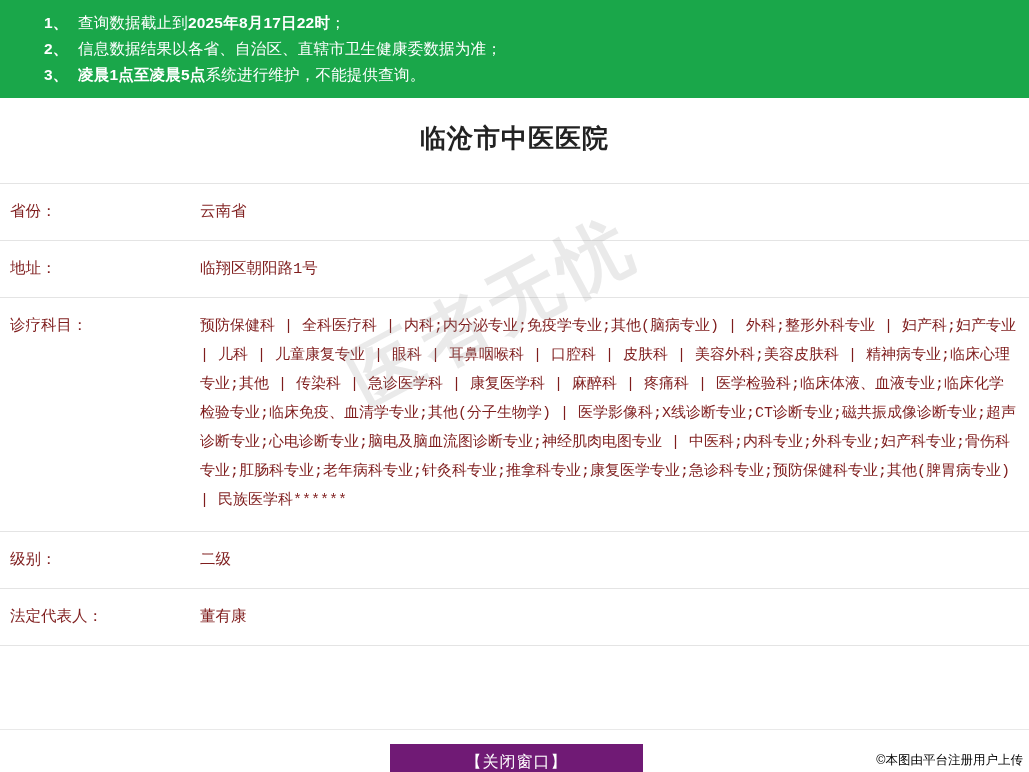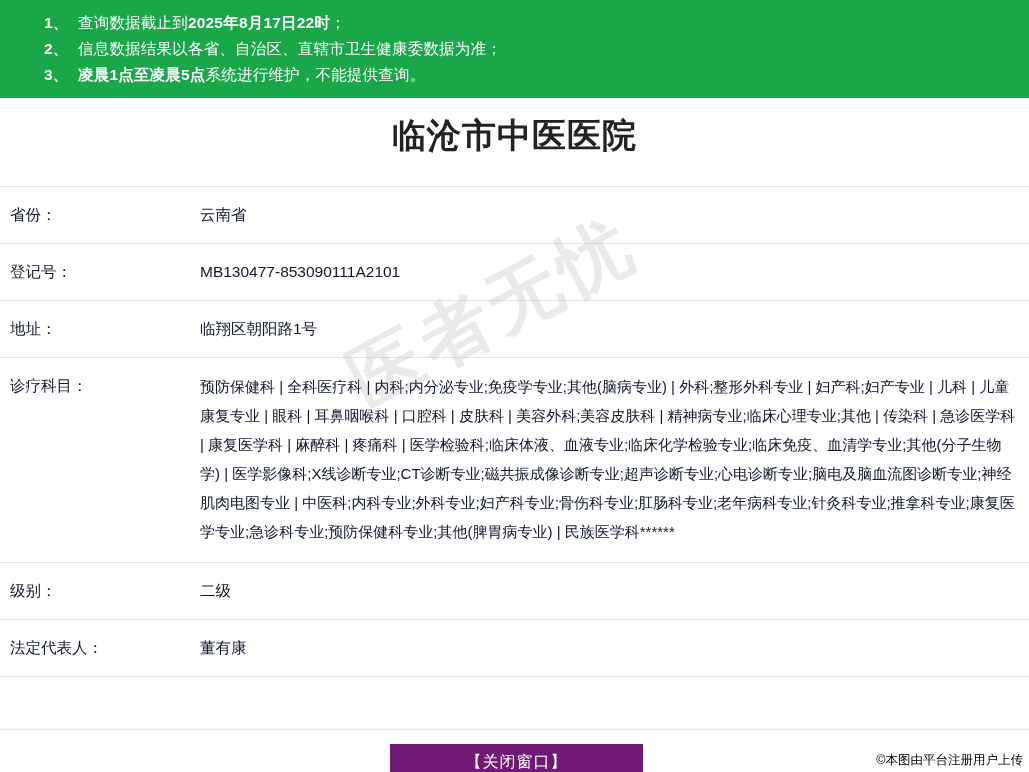--- a/index.html
+++ b/index.html
@@ -37,43 +37,44 @@
     width: 34px;
     flex: 0 0 34px;
     font-weight: 700;
   }
   .notice-text { font-weight: 400; }
   .notice-text b { font-weight: 700; }
 
   
   .title {
     text-align: center;
-    font-size: 34px;
+    font-size: 26px;
     font-weight: 700;
     color: #222222;
-    padding: 15px 0 27px 0;
+    padding: 23px 0 27px 0;
     letter-spacing: 1px;
   }
 
   
   table.info {
     width: 1029px;
     border-collapse: collapse;
     table-layout: fixed;
   }
   table.info tr { }
   table.info td {
     border-top: 1px solid #e4e4e4;
     border-bottom: 1px solid #e4e4e4;
     vertical-align: top;
     padding: 14px 10px 14px 10px;
     font-size: 15.5px;
-    color: #0f172a;
+    color: #7f1d1d;
     line-height: 28px;
     background: transparent;
+    font-family: Liberation Mono, monospace;
   }
   td.label {
     width: 190px;
     padding-left: 8px;
     color: #333;
   }
   td.value {
     padding-left: 0;
     color: #333;
   }
@@ -159,24 +160,20 @@
 
     <div class="title">临沧市中医医院</div>
 
     <table class="info">
       <tbody>
         <tr>
           <td class="label">省份：</td>
           <td class="value">云南省</td>
         </tr>
         <tr>
-          <td class="label">登记号：</td>
-          <td class="value">MB130477-853090111A2101</td>
-        </tr>
-        <tr>
           <td class="label">地址：</td>
           <td class="value">临翔区朝阳路1号</td>
         </tr>
         <tr class="dept">
           <td class="label">诊疗科目：</td>
           <td class="value">预防保健科 | 全科医疗科 | 内科;内分泌专业;免疫学专业;其他(脑病专业) | 外科;整形外科专业 | 妇产科;妇产专业 | 儿科 | 儿童康复专业 | 眼科 | 耳鼻咽喉科 | 口腔科 | 皮肤科 | 美容外科;美容皮肤科 | 精神病专业;临床心理专业;其他 | 传染科 | 急诊医学科 | 康复医学科 | 麻醉科 | 疼痛科 | 医学检验科;临床体液、血液专业;临床化学检验专业;临床免疫、血清学专业;其他(分子生物学) | 医学影像科;X线诊断专业;CT诊断专业;磁共振成像诊断专业;超声诊断专业;心电诊断专业;脑电及脑血流图诊断专业;神经肌肉电图专业 | 中医科;内科专业;外科专业;妇产科专业;骨伤科专业;肛肠科专业;老年病科专业;针灸科专业;推拿科专业;康复医学专业;急诊科专业;预防保健科专业;其他(脾胃病专业) | 民族医学科******</td>
         </tr>
         <tr>
           <td class="label">级别：</td>
           <td class="value">二级</td>

